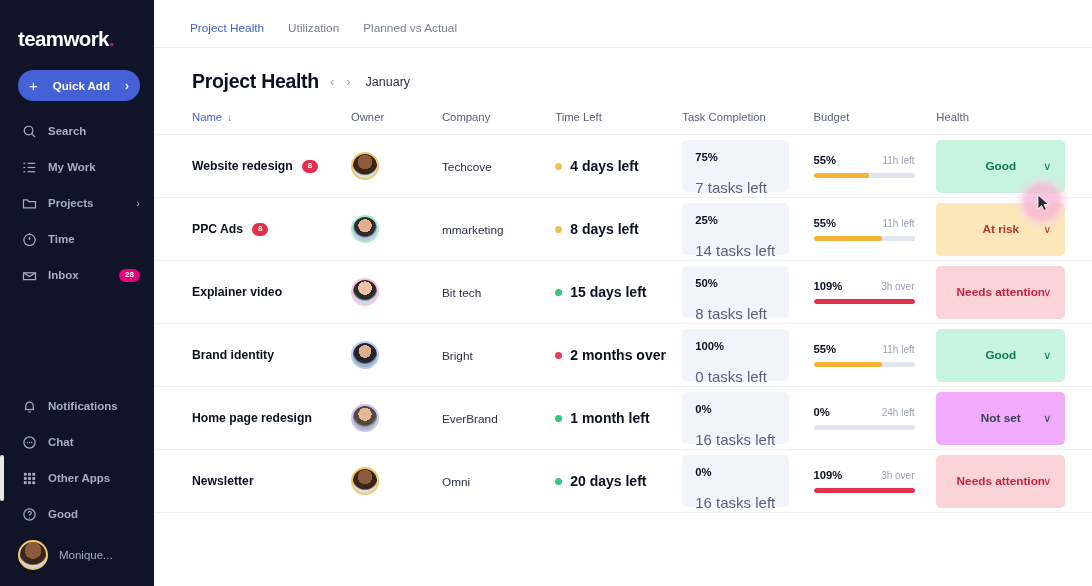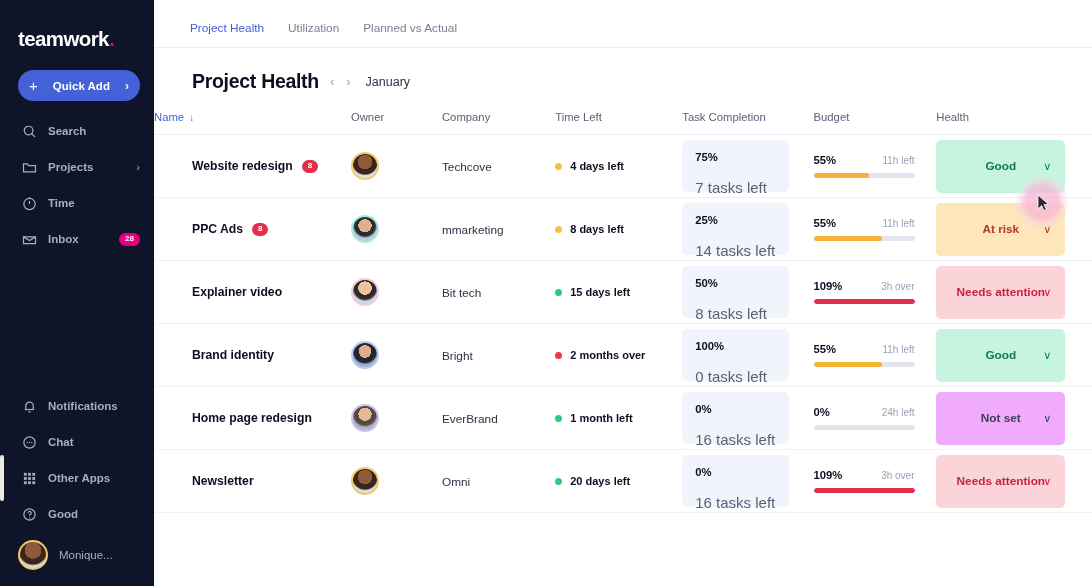--- a/index.html
+++ b/index.html
@@ -82,21 +82,21 @@
   .page-title { font-size: 19.5px; font-weight: bold; color: #0b1021; letter-spacing: -0.3px; }
   .nav-arrow { font-size: 13px; color: #9aa1b4; cursor: pointer; padding: 0 1px; }
   .month { font-size: 12.5px; color: #2c3245; margin-left: 4px; }
 
   
   table { border-collapse: collapse; width: 100%; margin-top: 18px; table-layout: fixed; }
   thead th {
     font-size: 11.3px; font-weight: normal; color: #5b6275;
     text-align: left; padding: 0 0 11px 0; border-bottom: 1px solid #eceef3;
   }
-  thead th.c-name { color: #4461d7; }
+  thead th.c-name { color: #4461d7; padding-left: 38px; }
   .sort-arrow { color: #4461d7; margin-left: 5px; font-size: 10px; }
 
   col.c-name   { width: 186px; }
   col.c-owner  { width: 86px; }
   col.c-company{ width: 107px; }
   col.c-time   { width: 120px; }
   col.c-task   { width: 124px; }
   col.c-budget { width: 116px; }
   col.c-health { width: 147px; }
 
@@ -107,21 +107,21 @@
   .proj-name { font-size: 12.2px; font-weight: bold; color: #0b1021; }
   .badge {
     background: #e0304b; color: #fff; font-size: 8px; font-weight: bold;
     border-radius: 8px; padding: 2.5px 6px; line-height: 1;
   }
 
   .avatar { width: 28px; height: 28px; border-radius: 50%; }
   .company { font-size: 11.8px; color: #2c3245; }
 
   .timeleft { display: flex; align-items: center; gap: 8px;
-              font-size: 11px; font-weight: bold; color: #0b1021; }
+              font-size: 14px; font-weight: bold; color: #0b1021; }
   .tdot { width: 7px; height: 7px; border-radius: 50%; flex: 0 0 7px; }
 
   .task-cell {
     background: #f2f4fb; border-radius: 5px;
     width: 107px; height: 52px;
     padding: 11px 0 0 13px;
   }
   .task-pct { font-size: 11.3px; font-weight: bold; color: #0b1021; }
   .task-sub { font-size: 15px; color: #5b6275; margin-top: 16px; }
 
@@ -173,20 +173,33 @@
       <div class="nav-item">
         <span class="ico">
           <svg viewBox="0 0 16 16" fill="none" stroke="currentColor" stroke-width="1.3">
               <circle cx="7" cy="7" r="4.6"></circle>
               <line x1="10.4" y1="10.4" x2="14" y2="14"></line>
             </svg>
         </span>
         <span class="lbl">Search</span>
       </div>
 
+      <div class="nav-item">
+        <span class="ico">
+          <svg viewBox="0 0 16 16" fill="none" stroke="currentColor" stroke-width="1.3">
+              <line x1="6" y1="3.5" x2="14" y2="3.5"></line>
+              <line x1="6" y1="8" x2="14" y2="8"></line>
+              <line x1="6" y1="12.5" x2="14" y2="12.5"></line>
+              <line x1="1.5" y1="3.5" x2="3.4" y2="3.5"></line>
+              <line x1="1.5" y1="8" x2="3.4" y2="8"></line>
+              <line x1="1.5" y1="12.5" x2="3.4" y2="12.5"></line>
+            </svg>
+        </span>
+        <span class="lbl">My Work</span>
+      </div>
 
       <div class="nav-item">
         <span class="ico">
           <svg viewBox="0 0 16 16" fill="none" stroke="currentColor" stroke-width="1.3">
               <path d="M1.6 12.6V4.2h4.1l1.4 1.7h7.3v6.7z"></path>
             </svg>
         </span>
         <span class="lbl">Projects</span>
         <span class="chev">›</span>
       </div>

